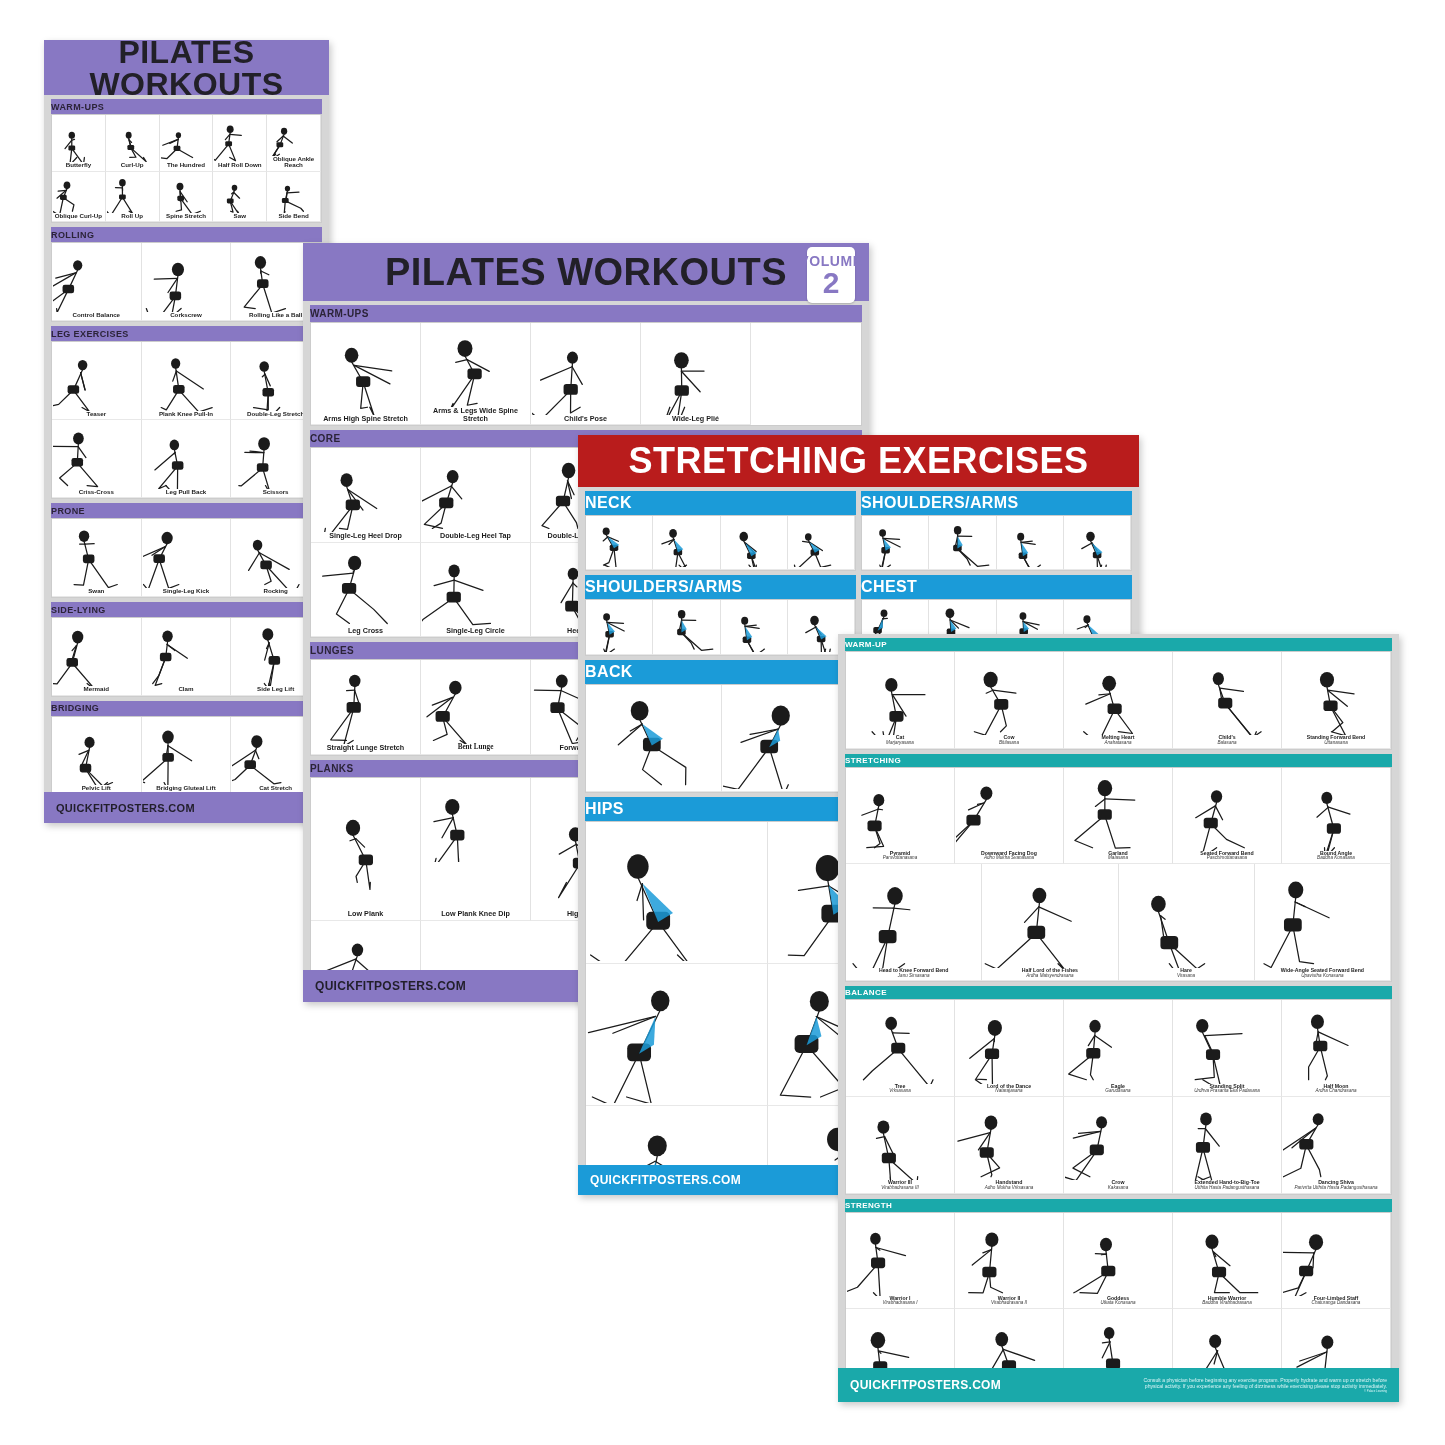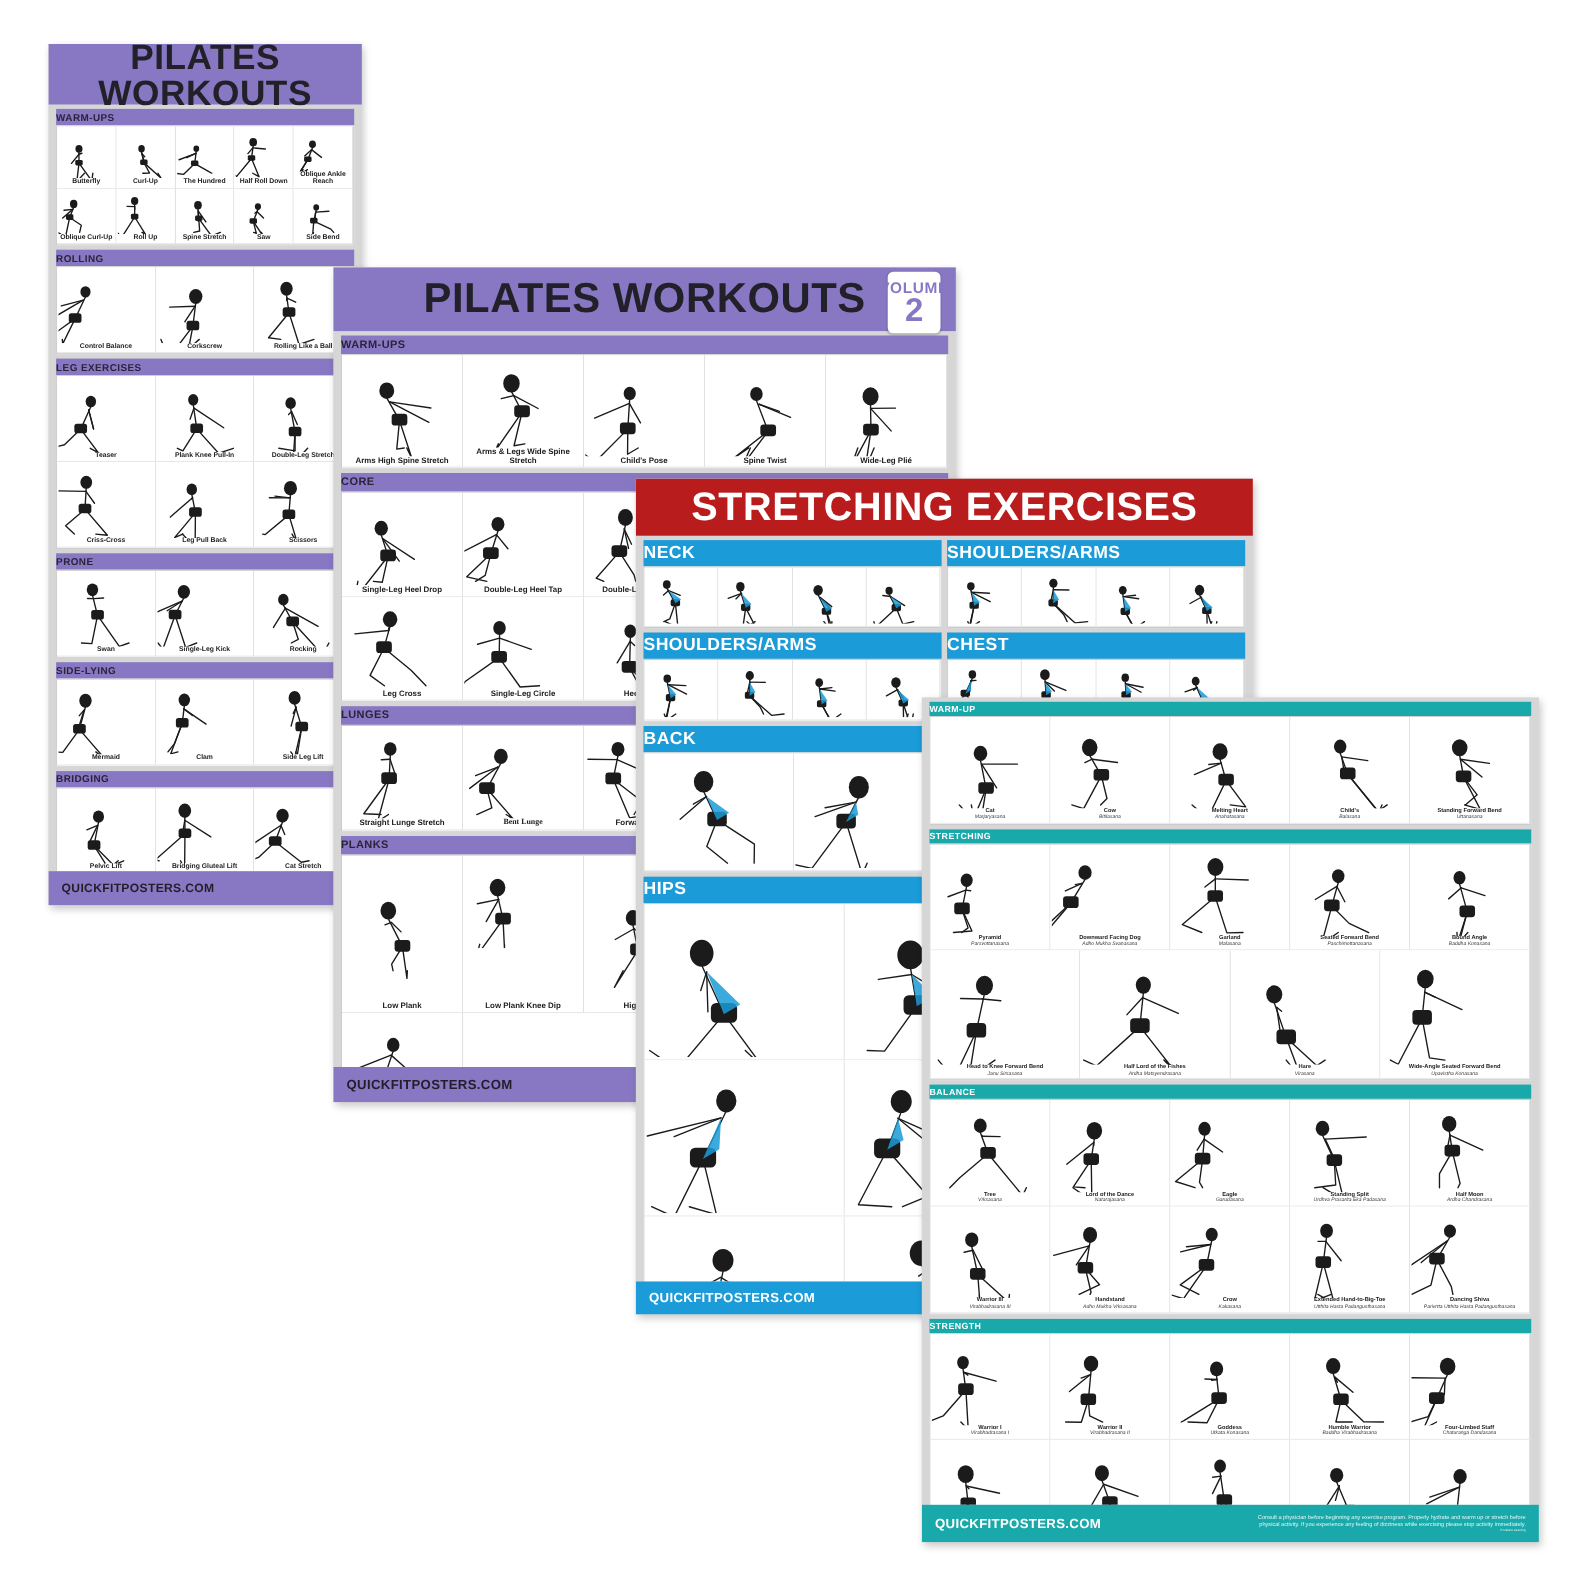--- a/index.html
+++ b/index.html
@@ -595,35 +595,20 @@
     <path d="M22.67518629692495 19.280874334648253 L21.708362935110927 34.402472181012854"></path>
     <path d="M22.5 21.3 L4.8 28.8"></path>
     <path d="M22.5 21.3 L28.2 31.2"></path>
     <path d="M21.7 34.4 L4.9 51.3 L-4.3 44.0"></path>
     <path d="M21.7 34.4 L21.6 47.2 L27.0 44.0"></path>
     <rect x="17.7" y="31.0" width="8" height="6" rx="1.6" fill="#1b1b1b" stroke="none"></rect>
 
   </svg>
               </div>
               <div class="nm">Child's Pose</div>
-            </div>
-            <div class="cell" style="width: 20%;">
-              <div class="art">
-                <svg class="fig" viewBox="0 0 60 46" width="100%" height="100%" preserveAspectRatio="xMidYMid meet" fill="none" stroke="#1b1b1b" stroke-width="1.25" stroke-linecap="round" stroke-linejoin="round">
-    <ellipse cx="25.6" cy="16.5" rx="3.2" ry="3.6" fill="#1b1b1b" stroke="none"></ellipse>
-    <path d="M25.5631917915307 19.68740734886378 L31.57022711960599 35.442410866264254"></path>
-    <path d="M26.9 21.7 L37.3 25.3"></path>
-    <path d="M26.9 21.7 L43.0 28.4"></path>
-    <path d="M31.6 35.4 L13.2 49.8 L21.7 44.0"></path>
-    <path d="M31.6 35.4 L18.9 52.3 L22.5 44.0"></path>
-    <rect x="27.6" y="32.0" width="8" height="6" rx="1.6" fill="#1b1b1b" stroke="none"></rect>
-
-  </svg>
-              </div>
-              <div class="nm">Spine Twist</div>
             </div>
             <div class="cell" style="width: 20%;">
               <div class="art">
                 <svg class="fig" viewBox="0 0 60 46" width="100%" height="100%" preserveAspectRatio="xMidYMid meet" fill="none" stroke="#1b1b1b" stroke-width="1.25" stroke-linecap="round" stroke-linejoin="round">
     <ellipse cx="22.1" cy="17.7" rx="4.1" ry="4.6" fill="#1b1b1b" stroke="none"></ellipse>
     <path d="M22.08705413294956 21.81774362390861 L22.30667152116075 35.01412594388239"></path>
     <path d="M22.1 23.8 L34.8 23.7"></path>
     <path d="M22.1 23.8 L32.6 35.3"></path>
     <path d="M22.3 35.0 L19.3 55.2 L23.9 44.0"></path>
     <path d="M22.3 35.0 L12.0 54.2 L15.6 44.0"></path>

